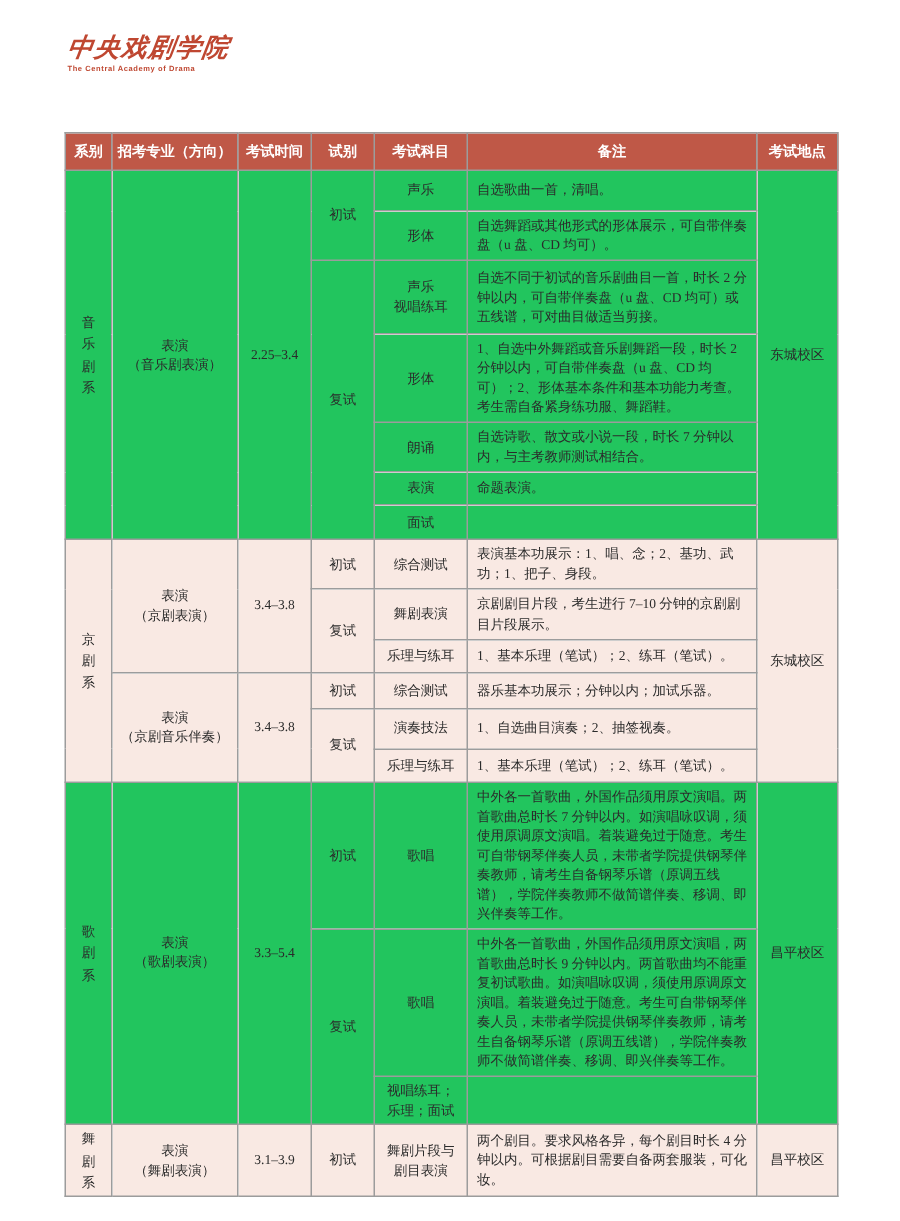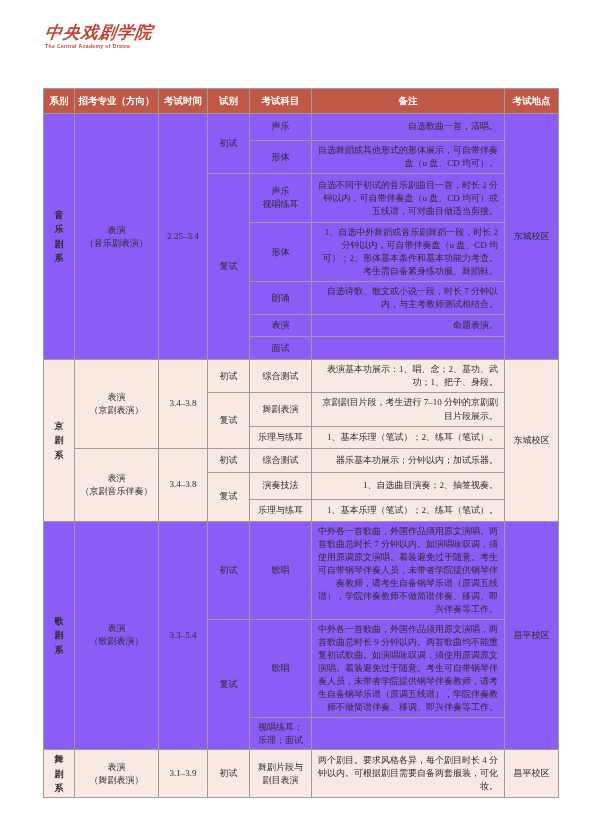--- a/index.html
+++ b/index.html
@@ -30,25 +30,25 @@
     background:#bf5847; color:#ffffff; font-weight:bold; font-size:9.5px;
     height:24px; padding:0 0; text-align:center;
     border:1px solid #9c9c9c; border-left:1px solid #a8452f;
   }
   .sched th:first-child { border-left:1px solid #9c9c9c; }
   .sched td {
     border:1px solid #9c9c9c; font-size:9px; color:#2b2b2b;
     padding:2px 4px; vertical-align:middle; line-height:1.45;
     text-align:center; overflow:hidden;
   }
-  .sched td.note { text-align:right; padding:3px 6px; }
-  .sched tbody.white td { background:#8b5cf6; }
+  .sched td.note { text-align:left; padding:3px 6px; }
+  .sched tbody.white td { background:#22c55e; }
   .sched tbody.pink  td { background:#f9e9e3; }
   .pre { white-space:pre-line; }
-  .vert { display:inline-block; width:1em; line-height:1.6; text-align:right;font-weight:bold; }
+  .vert { display:inline-block; width:1em; line-height:1.6; text-align:right; }
 </style>
 </head>
 <body>
 
 <div class="page">
 
   <div class="logo">
     <div class="logo-title">中央戏剧学院</div>
     <div class="logo-sub">The Central Academy of Drama</div>
   </div>

